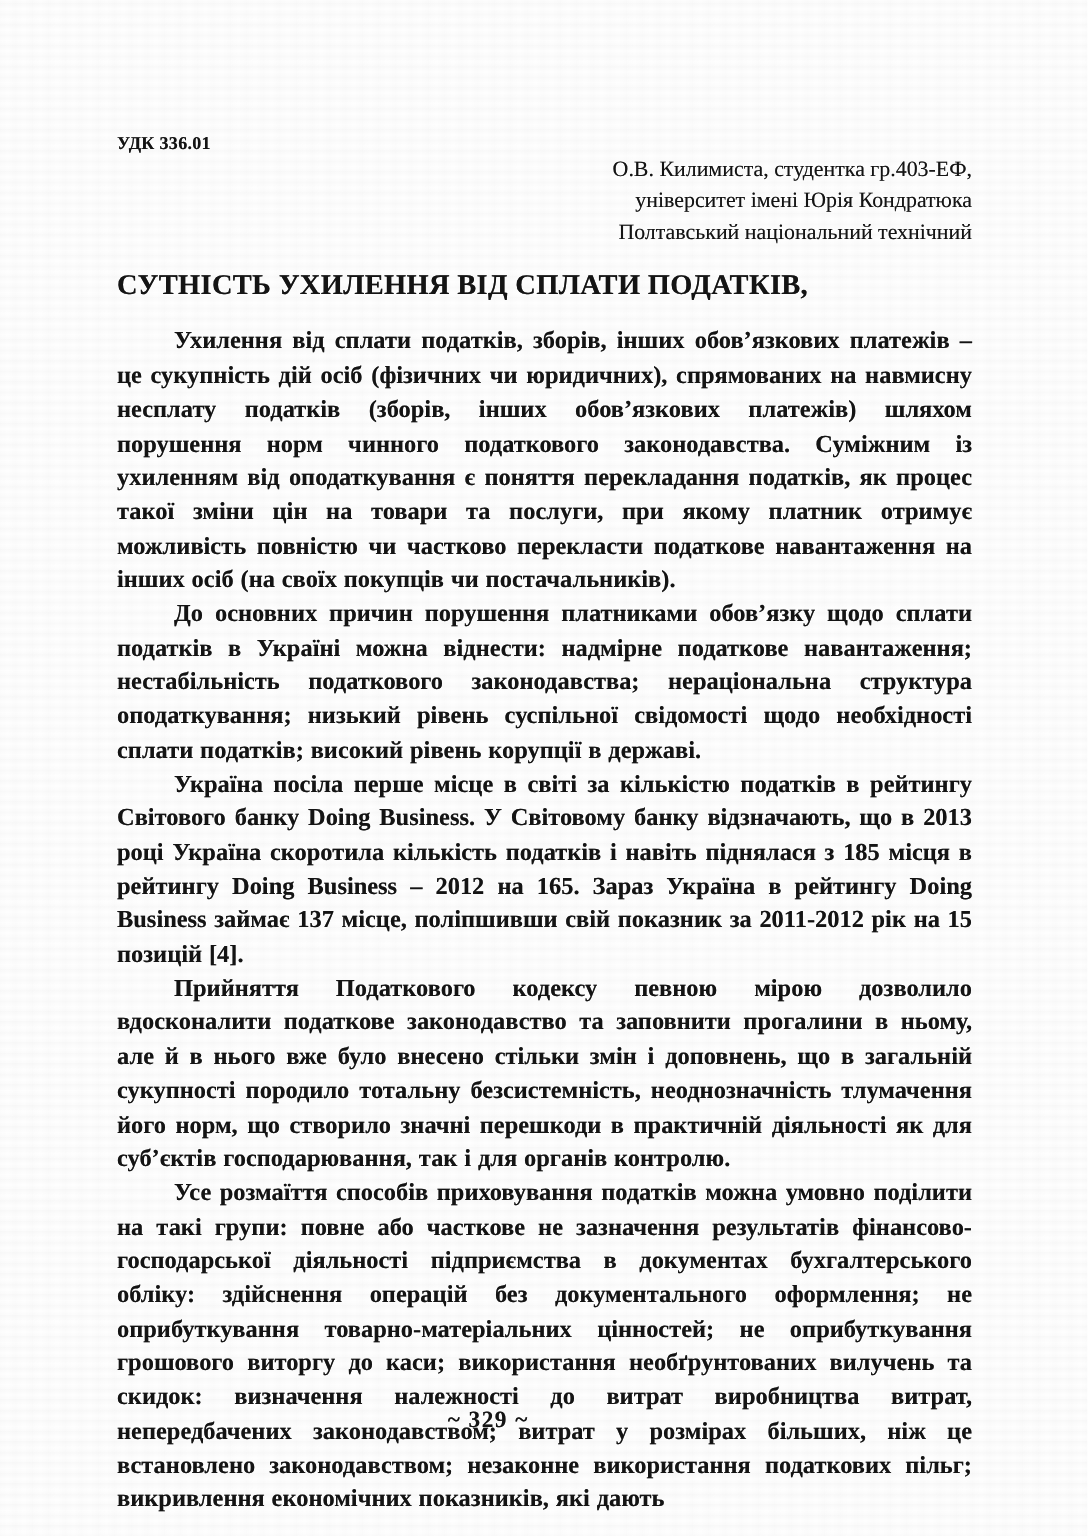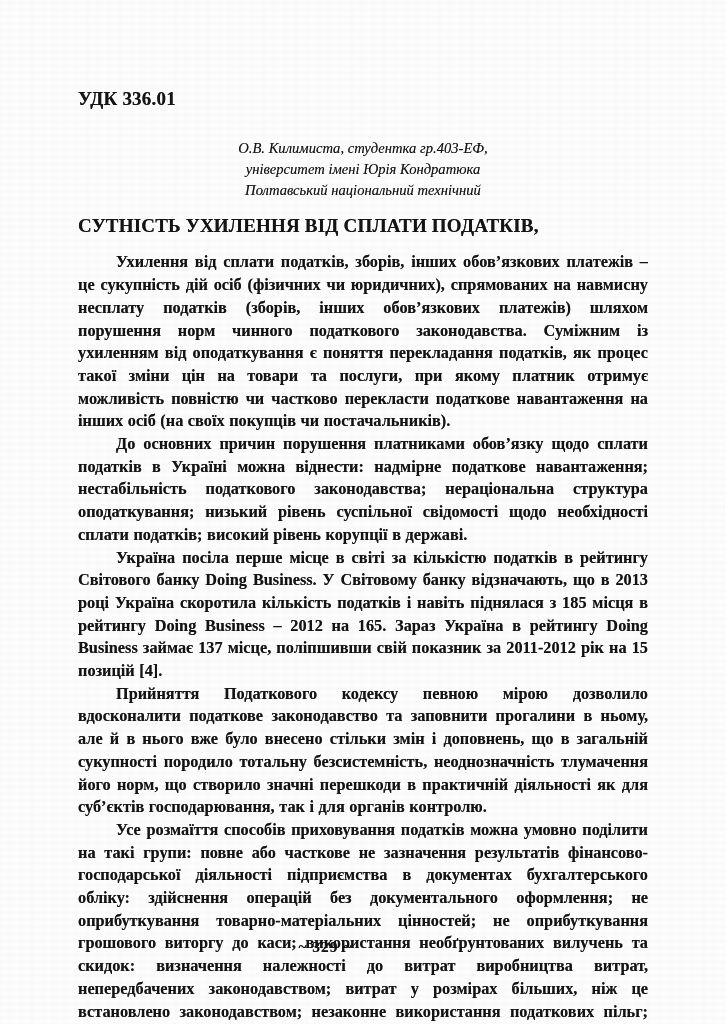--- a/index.html
+++ b/index.html
@@ -23,28 +23,27 @@
   }
   .content {
     position: absolute;
     left: 78px;
     top: 0;
     width: 570px;
   }
   .udc {
     margin-top: 88px;
     font-weight: bold;
-    font-size: 19px;
+    font-size: 12px;
     letter-spacing: 0.2px;
     text-shadow: 0 0 0.3px rgba(0,0,0,0.6);
   }
   .authors {
-    margin-top: 28px;
-    text-align: center;
-    font-style: italic;
+    margin-top: 0;
+    text-align: right;
     font-size: 14.6px;
     line-height: 20.8px;
     text-shadow: 0 0 0.3px rgba(0,0,0,0.5);
   }
   .title {
     margin: 13px 0 0 0;
     font-weight: bold;
     font-size: 19px;
     line-height: 26px;
     letter-spacing: 0.2px;

